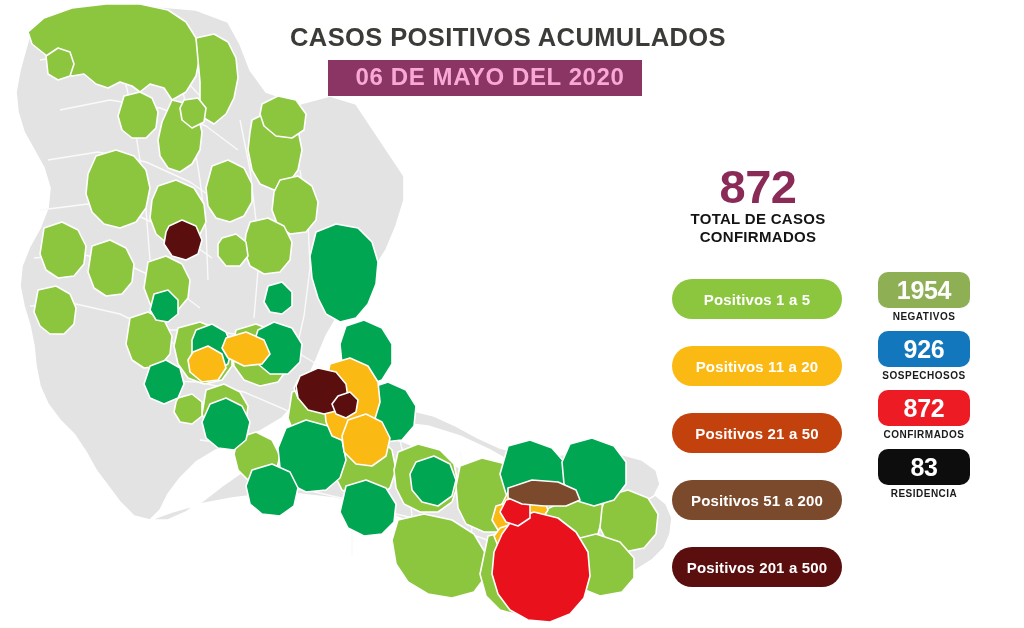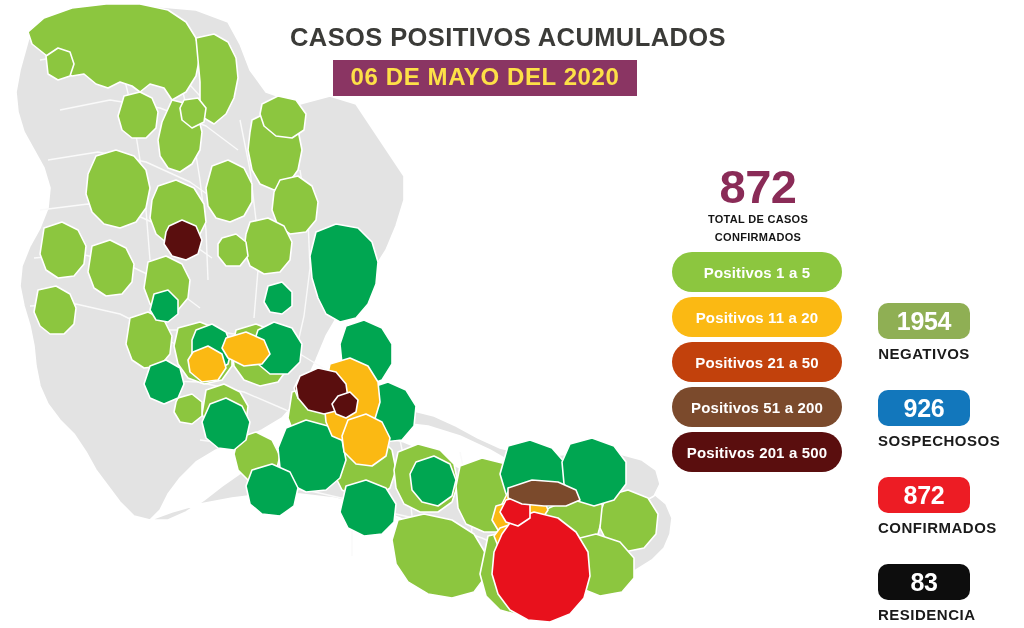--- a/index.html
+++ b/index.html
@@ -17,54 +17,55 @@
   #map-svg{display:block;width:700px;height:628px;}
 
   
   #title-block{position:absolute;left:290px;top:22px;width:390px;text-align:center;}
   .title-line{
     font-size:25.5px;font-weight:bold;color:#3b3b38;
     letter-spacing:.4px;line-height:31px;white-space:nowrap;
   }
   #date-banner{
     display:inline-block;margin-top:7px;
-    background:#8a3563;color:#fde047;
+    background:#8a3563;color:#f9a8d4;
     font-size:24px;font-weight:bold;letter-spacing:.6px;
-    padding:4px 18px 6px 18px;line-height:26px;white-space:nowrap;
+    padding:4px 18px 6px 28px;line-height:26px;white-space:nowrap;
   }
 
   
   #total-block{position:absolute;left:660px;top:163px;width:196px;text-align:center;}
   #total-number{
     font-size:47px;font-weight:bold;color:#8a2b57;line-height:47px;letter-spacing:-0.5px;
   }
   .total-label{
-    font-size:11px;font-weight:bold;color:#141414;line-height:18px;letter-spacing:.3px;
+    font-size:15px;font-weight:bold;color:#141414;line-height:18px;letter-spacing:.3px;
   }
 
   
   #legend{position:absolute;left:672px;top:252px;width:170px;}
   .legend-pill{
     height:40px;border-radius:20px;margin-bottom:5px;
     display:flex;align-items:center;justify-content:center;
     color:#ffffff;font-size:15px;font-weight:bold;letter-spacing:.15px;
     white-space:nowrap;
+    margin-top:27px;
   }
 
   
   #stats{position:absolute;left:878px;top:272px;width:92px;text-align:center;}
   .stat-item{margin-bottom:9px;}
   .stat-badge{
     height:36px;border-radius:10px;
     display:flex;align-items:center;justify-content:center;
-    color:#ffffff;font-size:25px;font-weight:bold;line-height:26px;letter-spacing:-0.3px;margin-top:31px;
+    color:#ffffff;font-size:25px;font-weight:bold;line-height:26px;letter-spacing:-0.3px;
   }
   .stat-label{
-    font-size:15px;font-weight:bold;color:#1a1a1a;
-    letter-spacing:.5px;margin-top:9px;line-height:11px;
+    font-size:10px;font-weight:bold;color:#1a1a1a;
+    letter-spacing:.5px;margin-top:3px;line-height:11px;
   }
 </style>
 </head>
 <body>
 
 <div id="stage">
 
   <div id="map-panel" style="background: rgb(255, 255, 255);">
     <svg id="map-svg" viewBox="0 0 700 628" xmlns="http://www.w3.org/2000/svg">
       <g stroke="#ffffff" stroke-width="1.6" stroke-linejoin="round">

